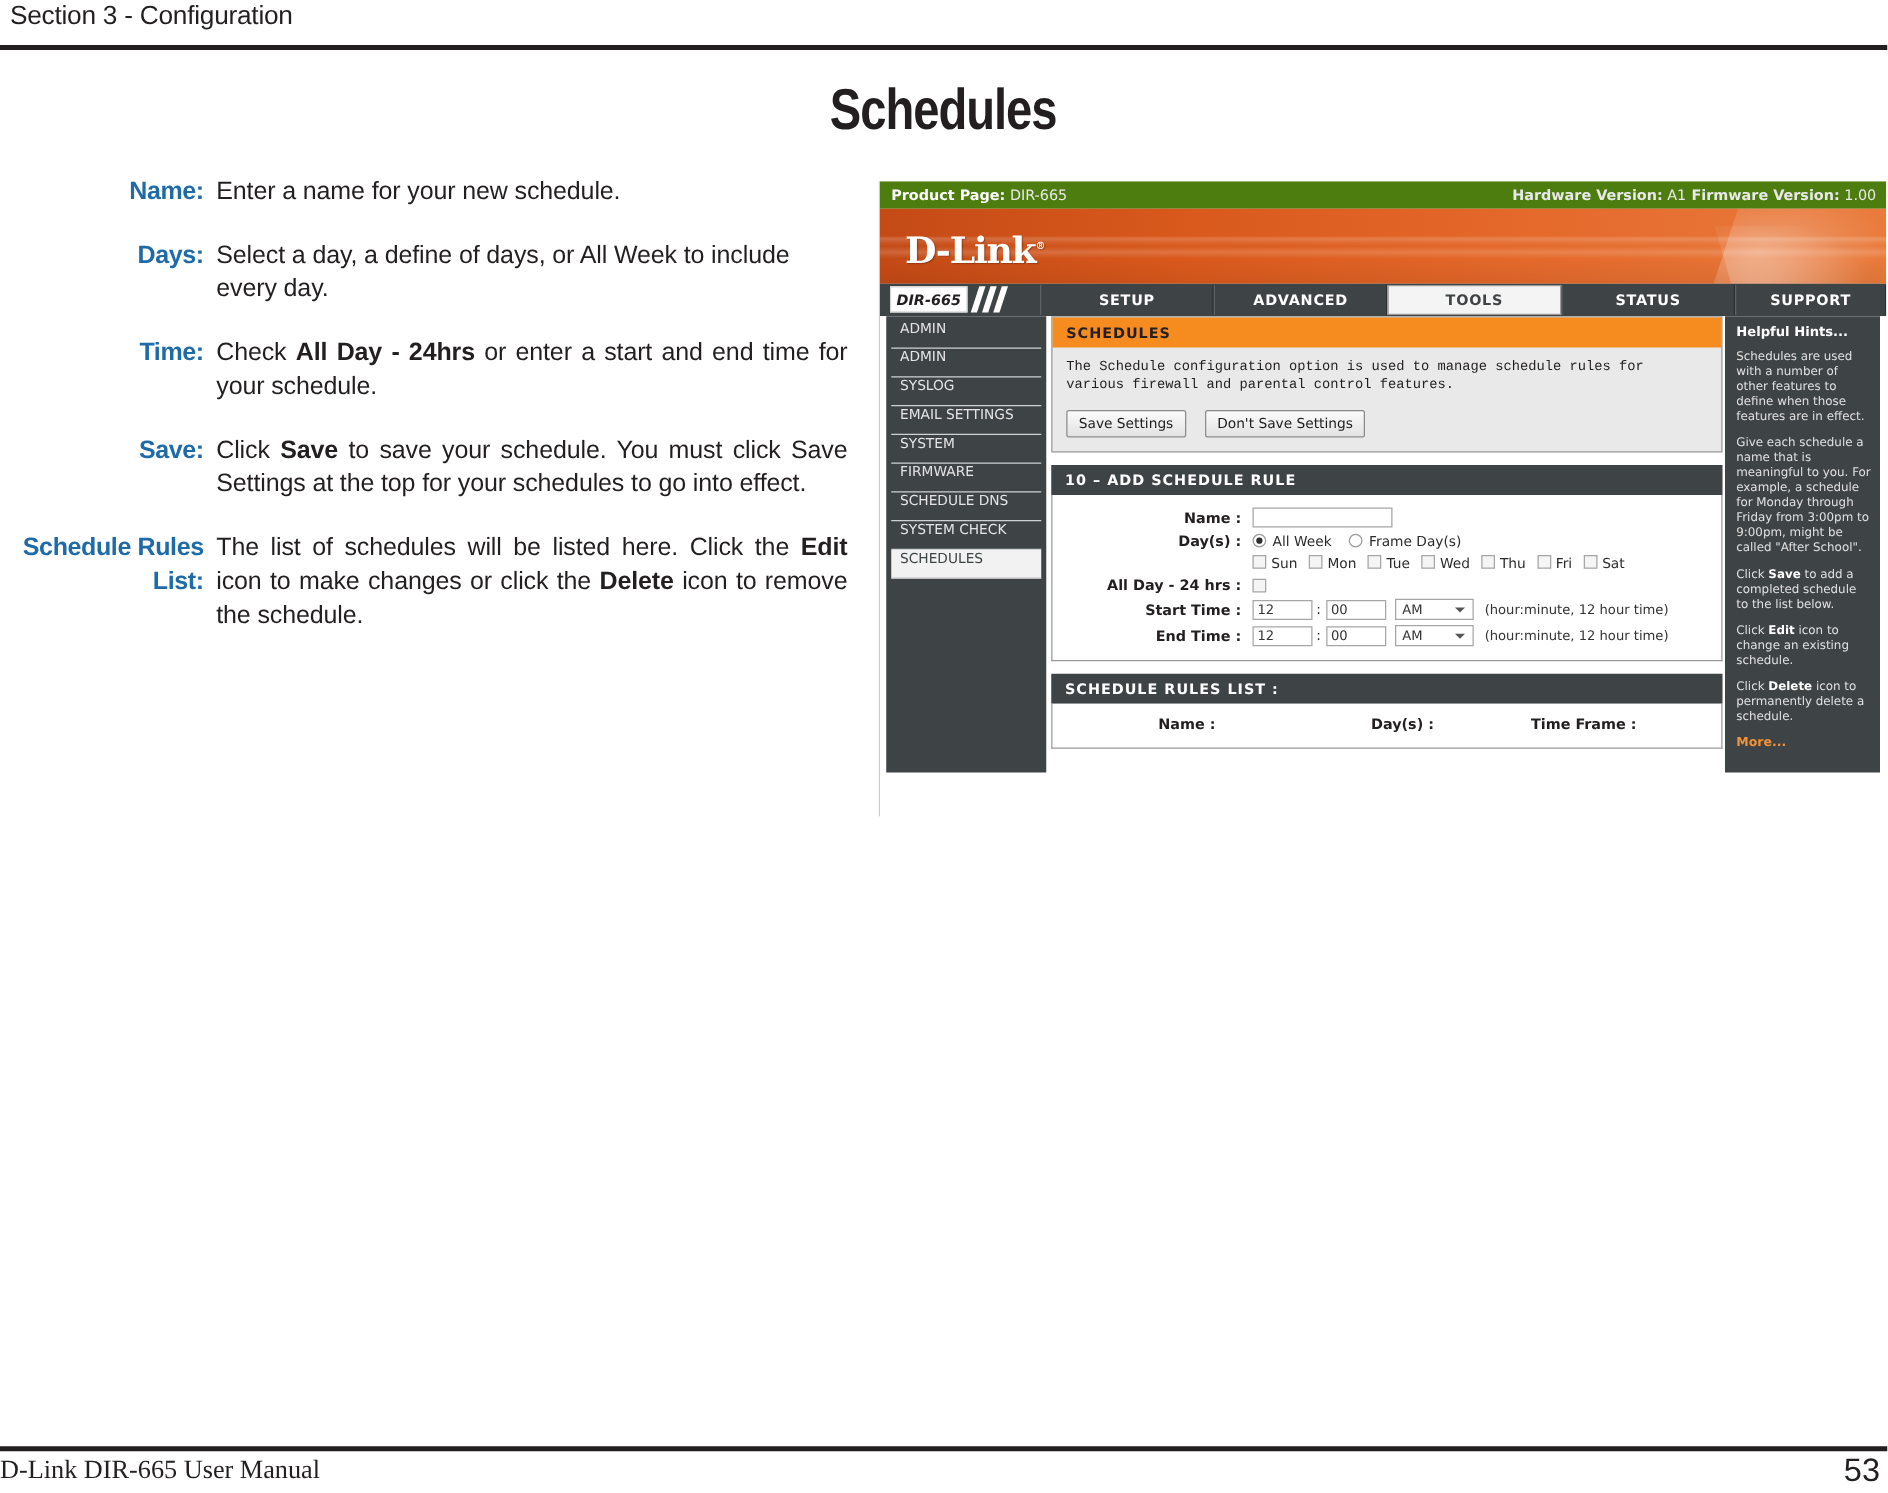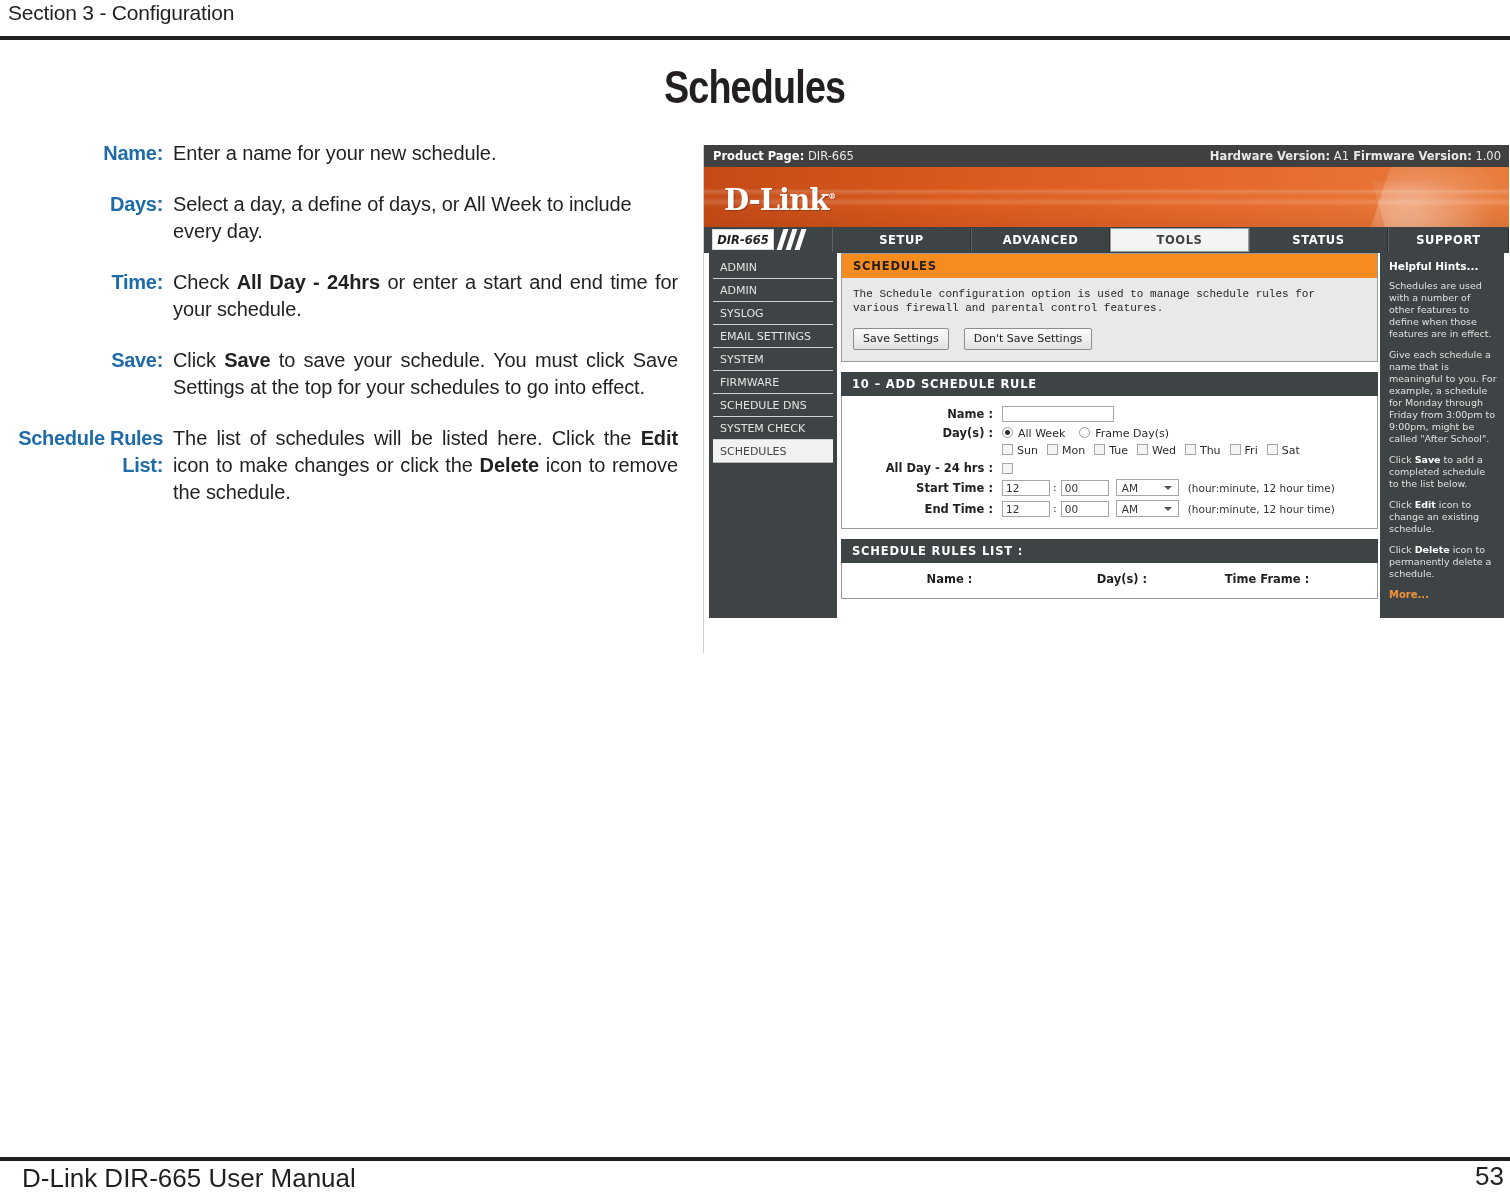--- a/index.html
+++ b/index.html
@@ -23,21 +23,21 @@
   .rule-top{
     position:absolute;left:0;top:36px;width:1510px;height:4px;background:#231f20;
   }
   .rule-bottom{
     position:absolute;left:0;top:1157px;width:1510px;height:4px;background:#231f20;
   }
   .page-footer{
     position:absolute;left:0;top:1163px;width:1510px;height:31px;
   }
   .page-footer .manual{
-    position:absolute;left:22px;top:0;font-size:26px;color:#231f20;white-space:nowrap;
+    position:absolute;left:0;top:0;font-size:21px;color:#231f20;white-space:nowrap;font-family:Liberation Serif, serif;
   }
   .page-footer .pageno{
     position:absolute;right:6px;top:-2px;font-size:26px;color:#231f20;
   }
 
   .doc-title{
     position:absolute;left:0;top:60px;width:1510px;
     text-align:center;
     font-size:46px;font-weight:bold;letter-spacing:-1px;
     color:#231f20;
@@ -84,21 +84,21 @@
   .ui{
     position:absolute;left:703px;top:145px;
     width:805px;height:508px;
     background:#ffffff;
     font-family:"DejaVu Sans", sans-serif;
     overflow:hidden;
     border-left:1px solid #cfcfcf;
   }
   .ui-topbar{
     position:absolute;left:0;top:0;width:805px;height:22px;
-    background:#404040;
+    background:#4d7c0f;
     color:#e9e9e9;
     font-size:11.5px;
   }
   .ui-topbar .pp{position:absolute;left:9px;top:4px;}
   .ui-topbar .pp b{font-weight:bold;color:#fff;}
   .ui-topbar .hv{position:absolute;right:160px;top:4px;white-space:nowrap;}
   .ui-topbar .fv{position:absolute;right:8px;top:4px;white-space:nowrap;}
   .ui-topbar b{font-weight:bold;}
 
   .ui-banner{
@@ -172,21 +172,21 @@
     position:absolute;left:0;top:108px;width:805px;height:400px;
     background:#ffffff;
   }
   .ui-side{
     position:absolute;left:5px;top:0;width:128px;height:365px;
     background:#3e4345;
   }
   .side-item{
     position:absolute;left:4px;width:120px;height:23px;
     color:#e4e4e4;font-size:11px;
-    display:flex;align-items:center;
+    display:flex;
     padding-left:7px;box-sizing:border-box;
     border-bottom:1px solid #cfd2d3;
   }
   .side-item.active{
     background:#f2f2f2;color:#3e4345;border-bottom:1px solid #b9b9b9;
   }
 
   .ui-main{
     position:absolute;left:137px;top:0;width:537px;
   }

